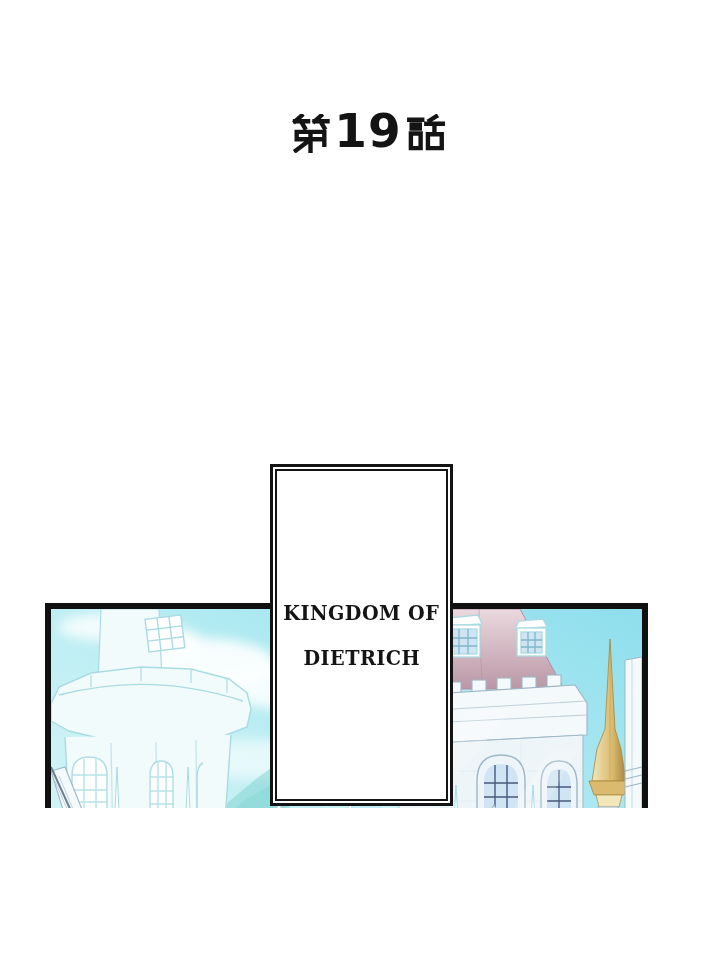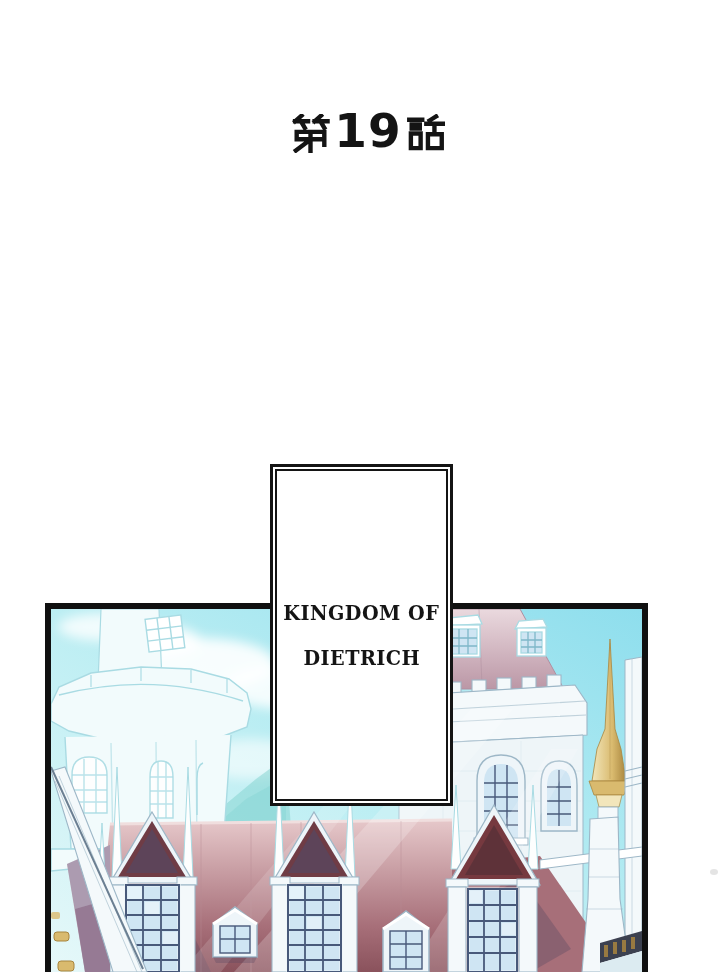--- a/index.html
+++ b/index.html
@@ -1,16 +1,16 @@
 <!DOCTYPE html>
 <html style="--ink: #141414; --panel-border: #101010; --sky-deep: #8edeed; --sky-mid: #bceef3; --sky-light: #e6f8f9; --cloud: #ffffff; --hill-teal: #7fd2cd; --line-faint: #a9dbe3; --fill-faint: #f2fbfc; --stone-white: #f4f9fb; --stone-line: #9db7c7; --stone-shadow: #dcebf1; --roof-mauve: #bb97a6; --roof-mauve-light: #ead9de; --roof-red: #a76f79; --roof-red-light: #e6c8ca; --roof-red-dark: #8a525c; --gable-maroon: #6f3c45; --center-gable: #76393f; --gable-shadow: #574760; --window-grid: #48597a; --window-pane: #cfe5f3; --window-frame: #eef5f9; --gold-light: #f2e6bb; --gold: #d9ba6e; --gold-dark: #a8853e; --wall-mauve: #b295a6; --wall-mauve-dark: #8f7390; --rail-dark: #3c4150; --artifact-gray: #c9c9c9;"><head>
 <meta charset="utf-8">
 <style>
   html,body{margin:0;padding:0;background:#fff;}
-  .page{position:relative;width:720px;height:972px;background:#ffffff;overflow:hidden;
+  .page{position:relative;width:720px;height:808px;background:#ffffff;overflow:hidden;
         font-family:"DejaVu Sans",sans-serif;}
   
   .chapter-title{position:absolute;top:110px;left:0;width:720px;height:46px;
         display:flex;justify-content:center;align-items:center;gap:4px;
         transform:translateX(8px);}
   .kanji{width:39px;height:39px;display:block;}
   .kanji path{stroke:var(--ink);stroke-width:5.4;fill:none;stroke-linecap:square;stroke-linejoin:miter;}
   .chapter-num{font-size:47px;font-weight:bold;color:var(--ink);line-height:1;
         letter-spacing:1px;transform:translateY(-3px);}
   

